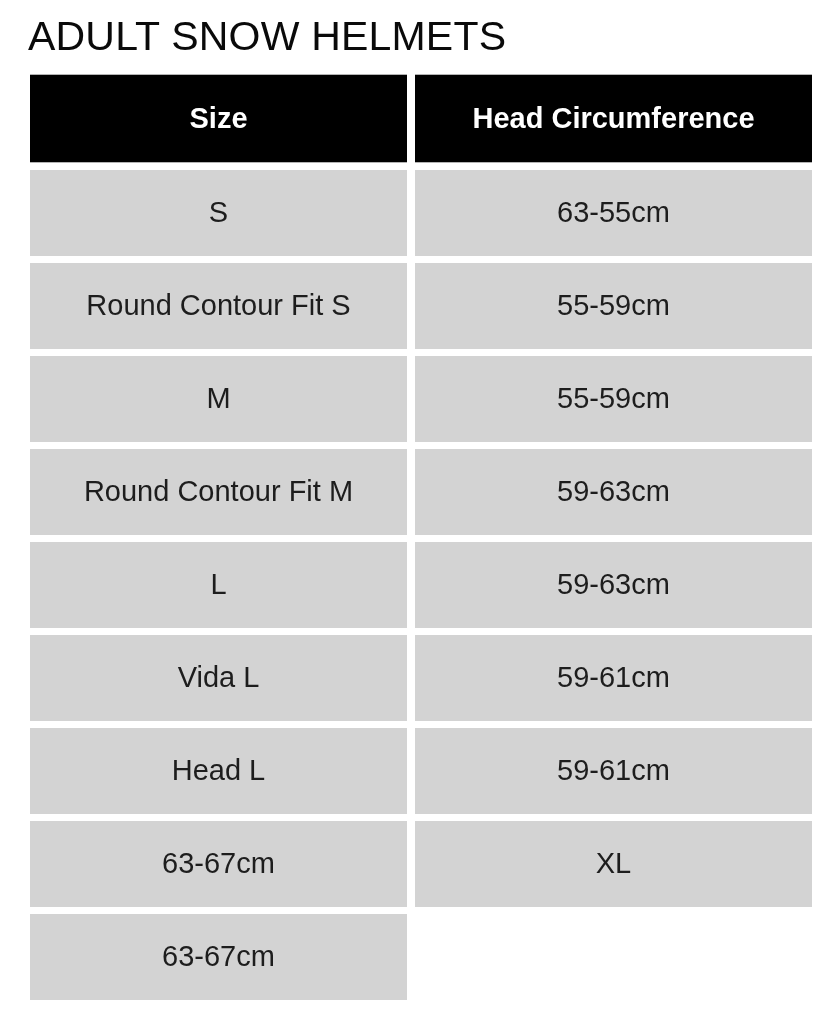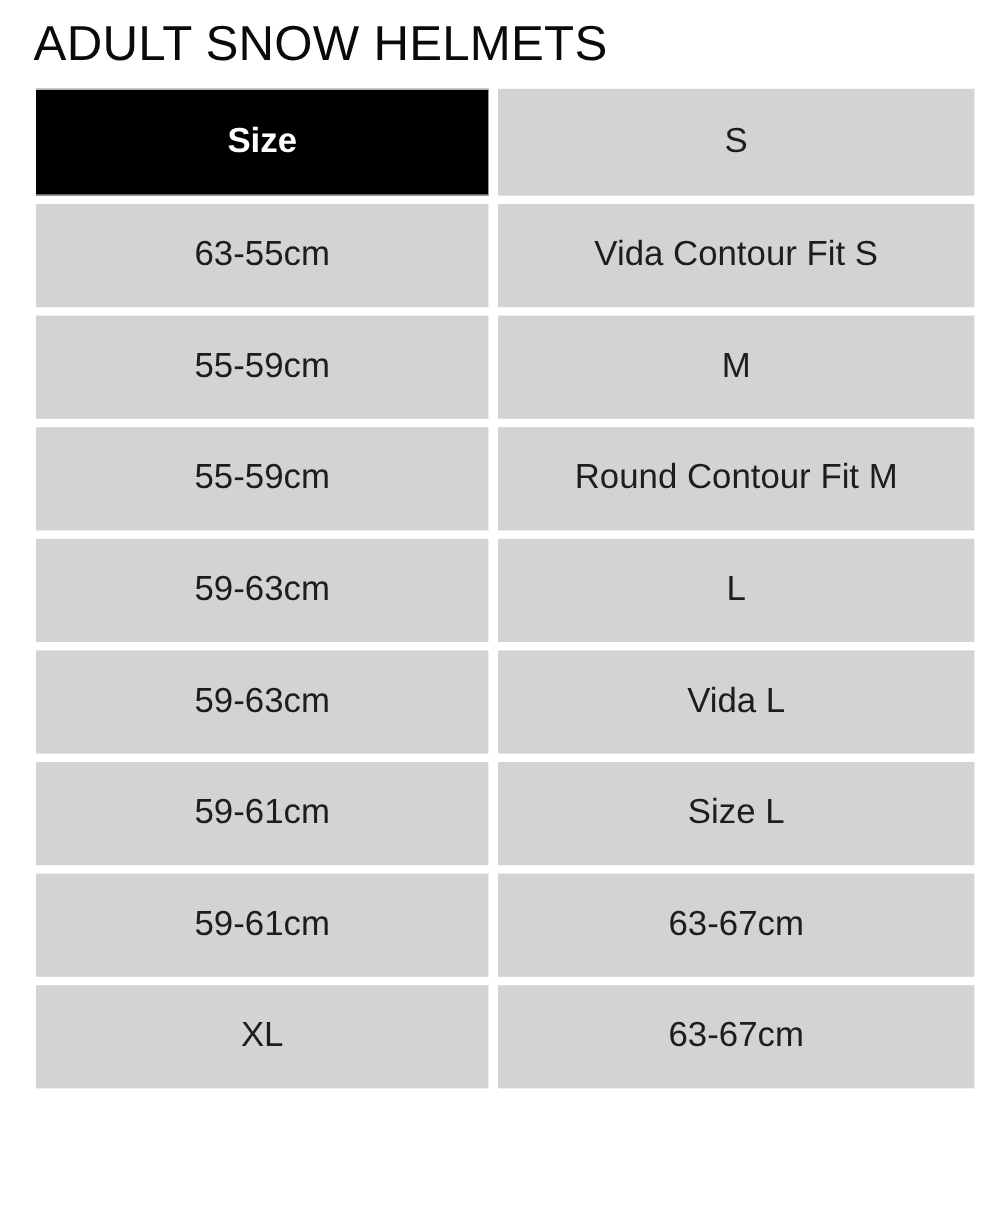--- a/index.html
+++ b/index.html
@@ -61,40 +61,41 @@
   }
 </style>
 </head>
 <body>
 
 <main class="page">
   <h1 class="page-title">ADULT SNOW HELMETS</h1>
 
   <section class="size-table">
     <div class="cell header">Size</div>
+    <div class="cell header">Head Circumference</div>
 
     <div class="cell">S</div>
     <div class="cell">63-55cm</div>
 
-    <div class="cell">Vida Contour Fit S</div>
+    <div class="cell">Round Contour Fit S</div>
     <div class="cell">55-59cm</div>
 
     <div class="cell">M</div>
     <div class="cell">55-59cm</div>
 
     <div class="cell">Round Contour Fit M</div>
     <div class="cell">59-63cm</div>
 
     <div class="cell">L</div>
     <div class="cell">59-63cm</div>
 
     <div class="cell">Vida L</div>
     <div class="cell">59-61cm</div>
 
-    <div class="cell">Size L</div>
+    <div class="cell">Head L</div>
     <div class="cell">59-61cm</div>
 
     <div class="cell">63-67cm</div>
 
     <div class="cell">XL</div>
     <div class="cell">63-67cm</div>
   </section>
 </main>
 
 </body></html>

